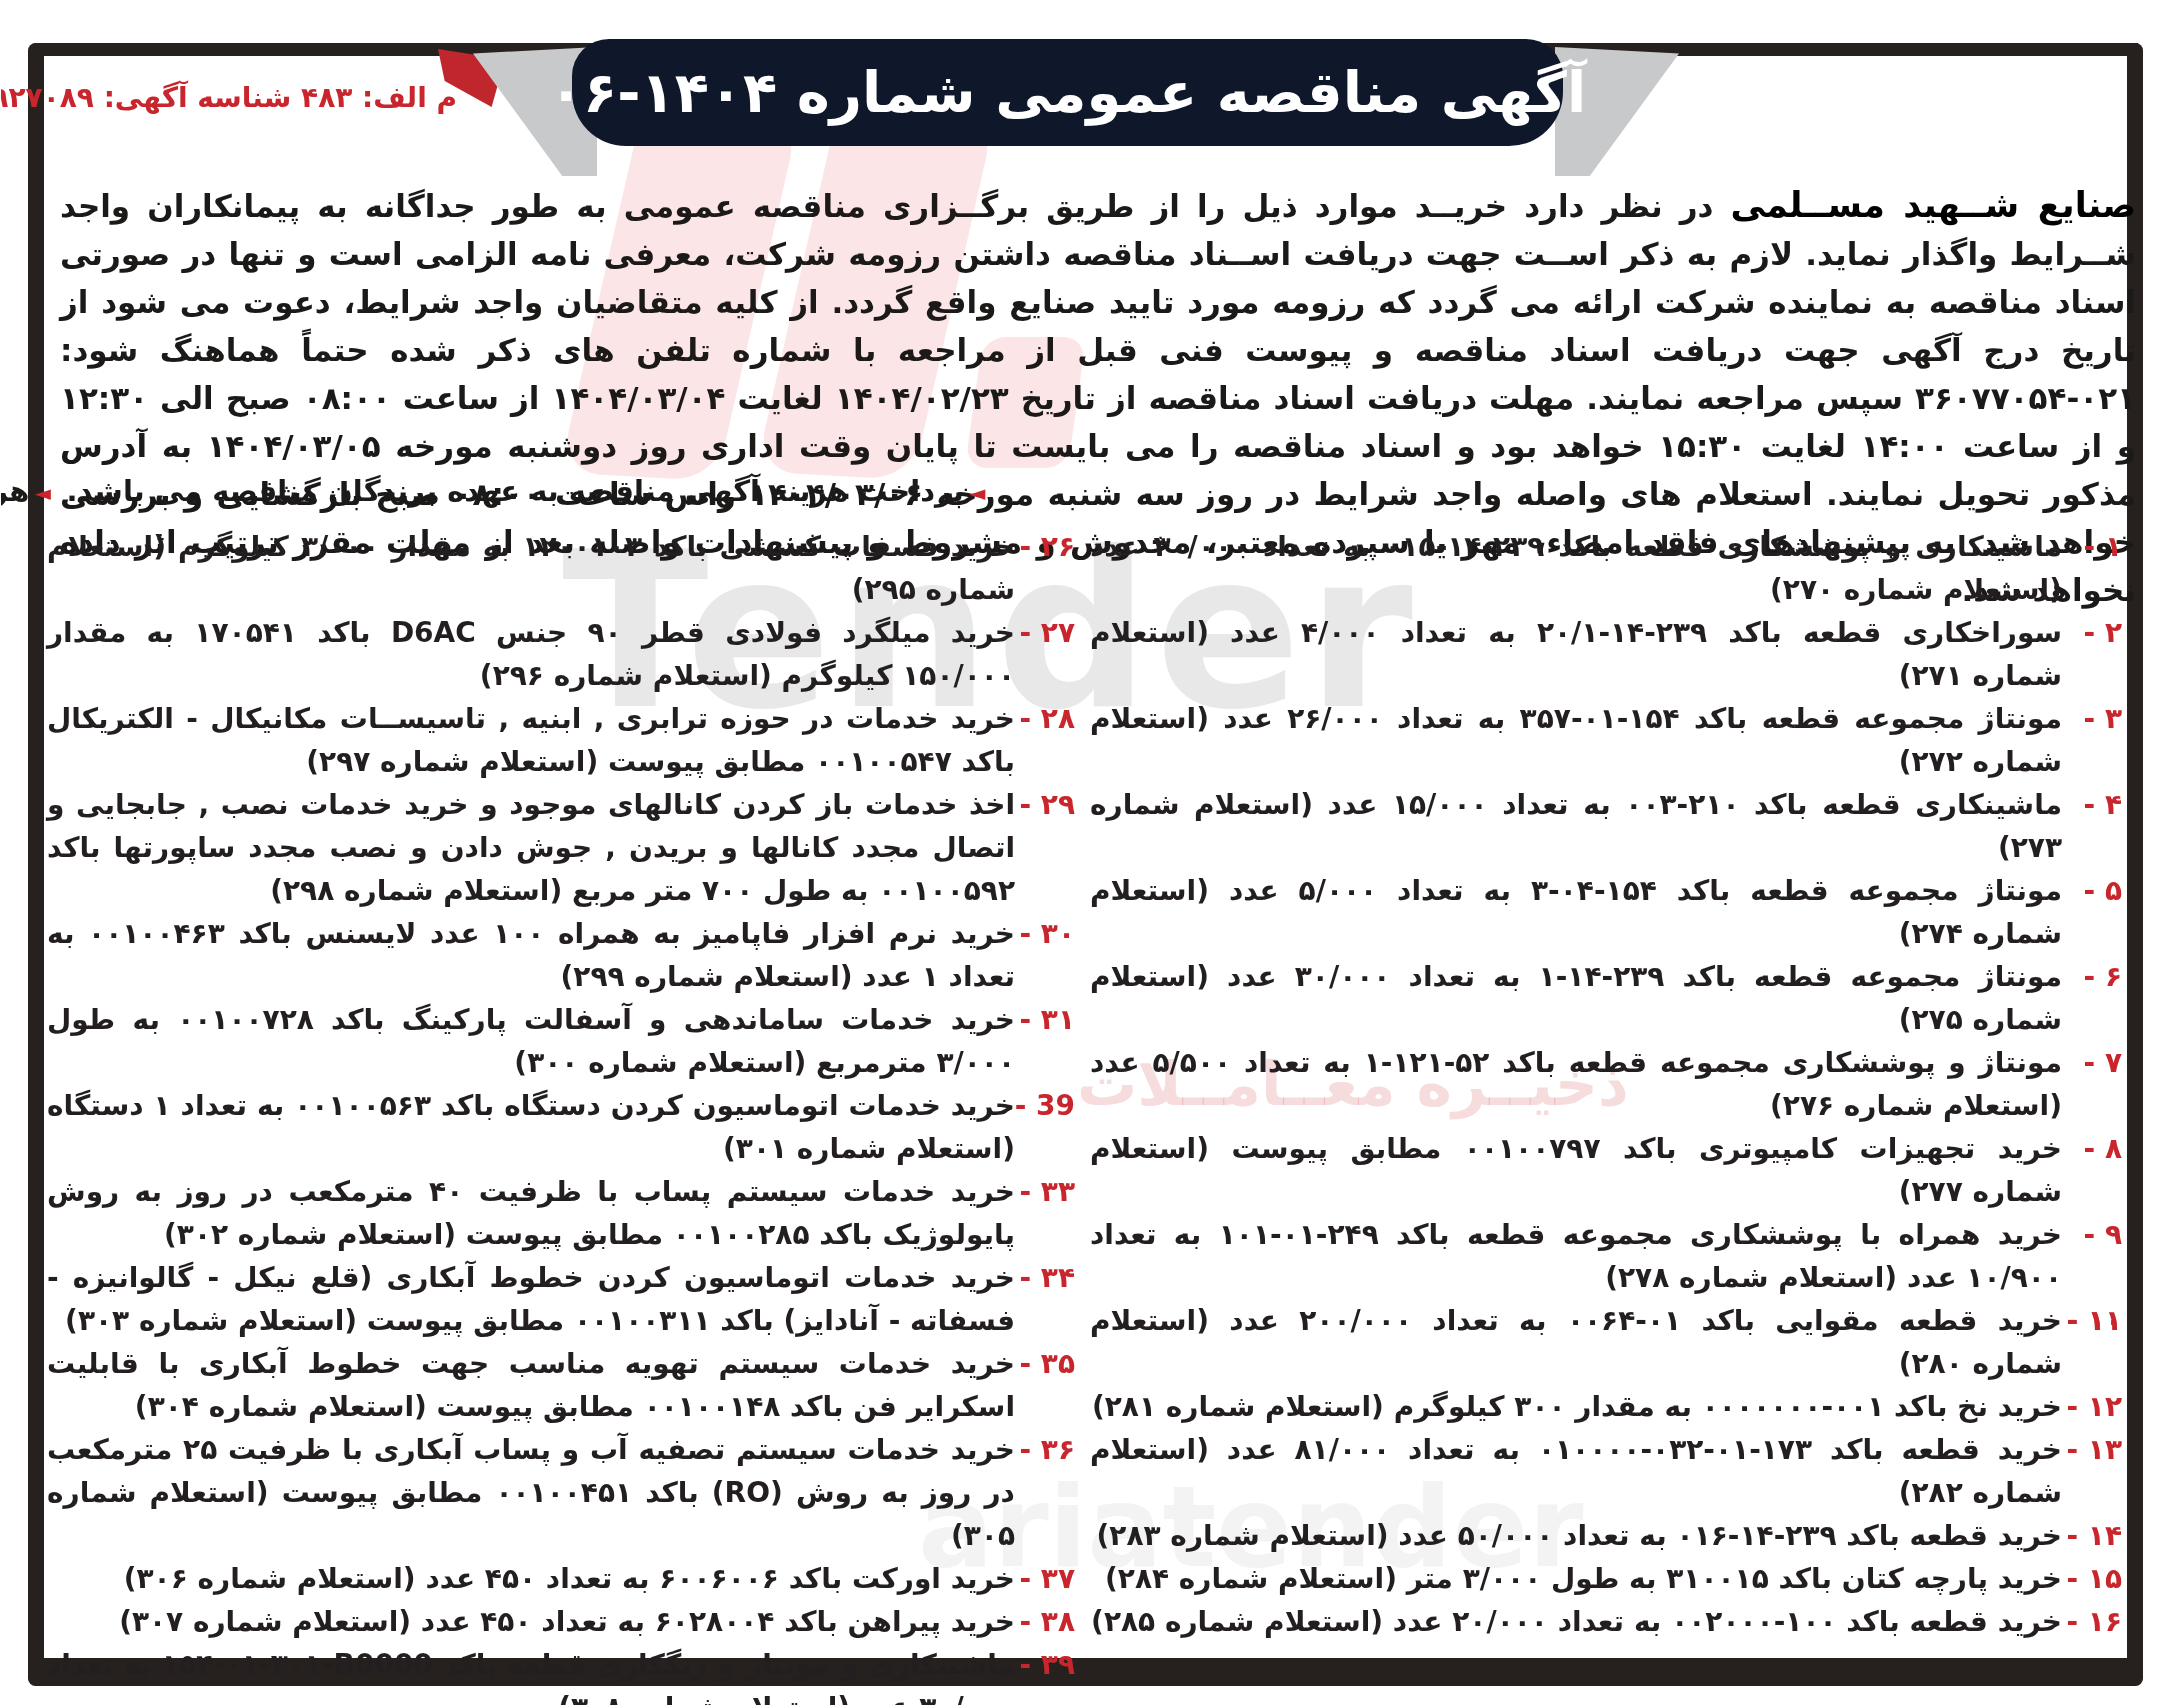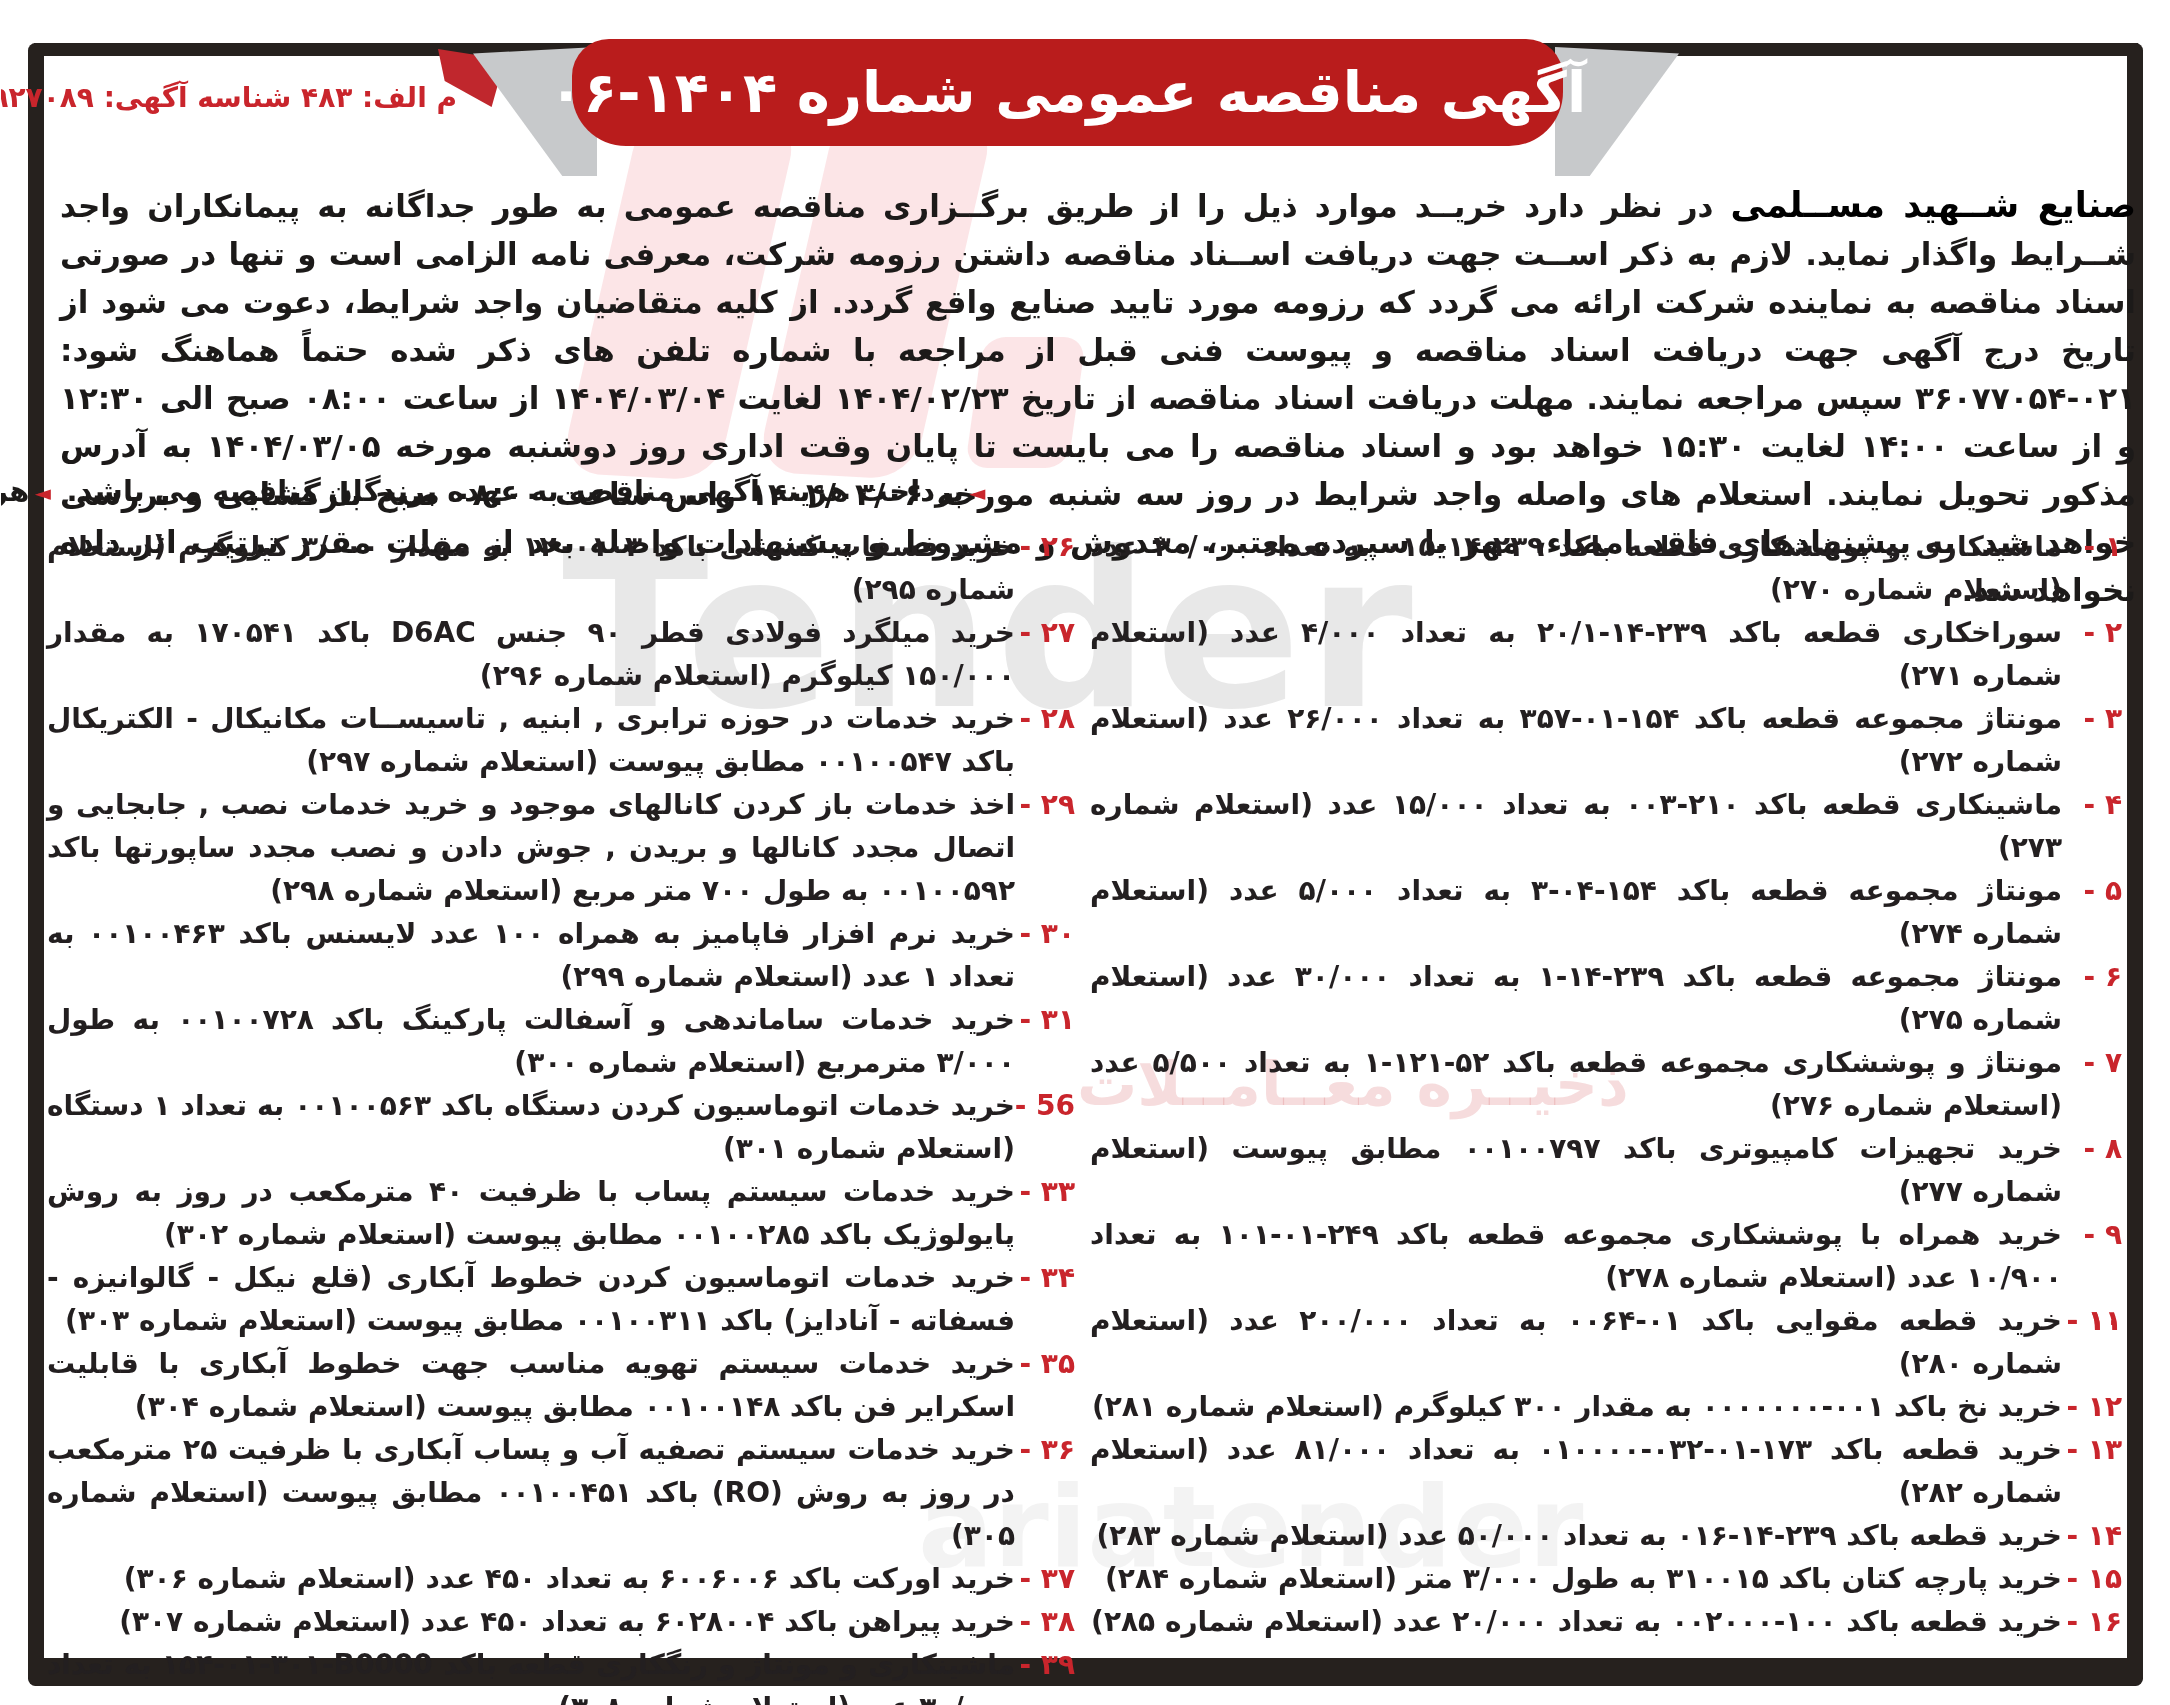--- a/index.html
+++ b/index.html
@@ -14,21 +14,21 @@
   .bar-top{left:34px;top:43px;width:2104px;height:13px;}
   .bar-left{left:28px;top:43px;width:16px;height:1643px;border-radius:7.5px 0 0 7.5px;}
   .bar-right{left:2127px;top:43px;width:16px;height:1643px;border-radius:0 7.5px 7.5px 0;}
   .bar-bottom{left:28px;top:1658px;width:2115px;height:28px;border-radius:0 0 9.4px 9.4px;}
   
   .ribbon-tail{position:absolute;background:#c7c9cb;z-index:3;}
   .tail-left{left:473px;top:47px;width:124px;height:129px;clip-path:polygon(0 5%,100% 0,100% 100%,72% 100%);}
   .tail-right{left:1555px;top:47px;width:124px;height:129px;clip-path:polygon(0 0,100% 5%,28% 100%,0 100%);}
   .red-fold{position:absolute;left:438px;top:49px;width:67px;height:58px;background:#c0272d;clip-path:polygon(0 0,100% 18%,80% 100%,10% 55%);z-index:3;}
   .header-box{
-    position:absolute;left:572px;top:39px;width:991px;height:107px;background:#b91c1c;
+    position:absolute;left:572px;top:39px;width:991px;height:107px;background:#0f172a;
     border-radius:37px 37px 54px 54px;z-index:4;display:flex;align-items:center;justify-content:center;
   }
   .header-box .ttl{color:#ffffff;font-size:56px;font-weight:bold;letter-spacing:0.9px;white-space:nowrap;direction:rtl;}
   .meta{
     position:absolute;left:52px;top:81px;width:405px;direction:rtl;text-align:left;
     color:#c9252c;font-size:28px;font-weight:bold;z-index:4;white-space:nowrap;
   }
   
   .intro{
     position:absolute;left:60px;top:181px;width:2076px;direction:rtl;
@@ -206,21 +206,21 @@
           <span class="num">۳۰ -</span>
           <span class="txt">خرید نرم افزار فاپامیز به همراه ۱۰۰ عدد لایسنس باکد ۰۰۱۰۰۴۶۳ به تعداد ۱ عدد (استعلام شماره ۲۹۹)</span>
         </li>
 
         <li class="item">
           <span class="num">۳۱ -</span>
           <span class="txt">خرید خدمات ساماندهی و آسفالت پارکینگ باکد ۰۰۱۰۰۷۲۸ به طول ۳/۰۰۰ مترمربع (استعلام شماره ۳۰۰)</span>
         </li>
 
         <li class="item">
-          <span class="num">56 -</span>
+          <span class="num">39 -</span>
           <span class="txt">خرید خدمات اتوماسیون کردن دستگاه باکد ۰۰۱۰۰۵۶۳ به تعداد ۱ دستگاه (استعلام شماره ۳۰۱)</span>
         </li>
 
         <li class="item">
           <span class="num">۳۳ -</span>
           <span class="txt">خرید خدمات سیستم پساب با ظرفیت ۴۰ مترمکعب در روز به روش پایولوژیک باکد ۰۰۱۰۰۲۸۵ مطابق پیوست (استعلام شماره ۳۰۲)</span>
         </li>
 
         <li class="item">
           <span class="num">۳۴ -</span>

